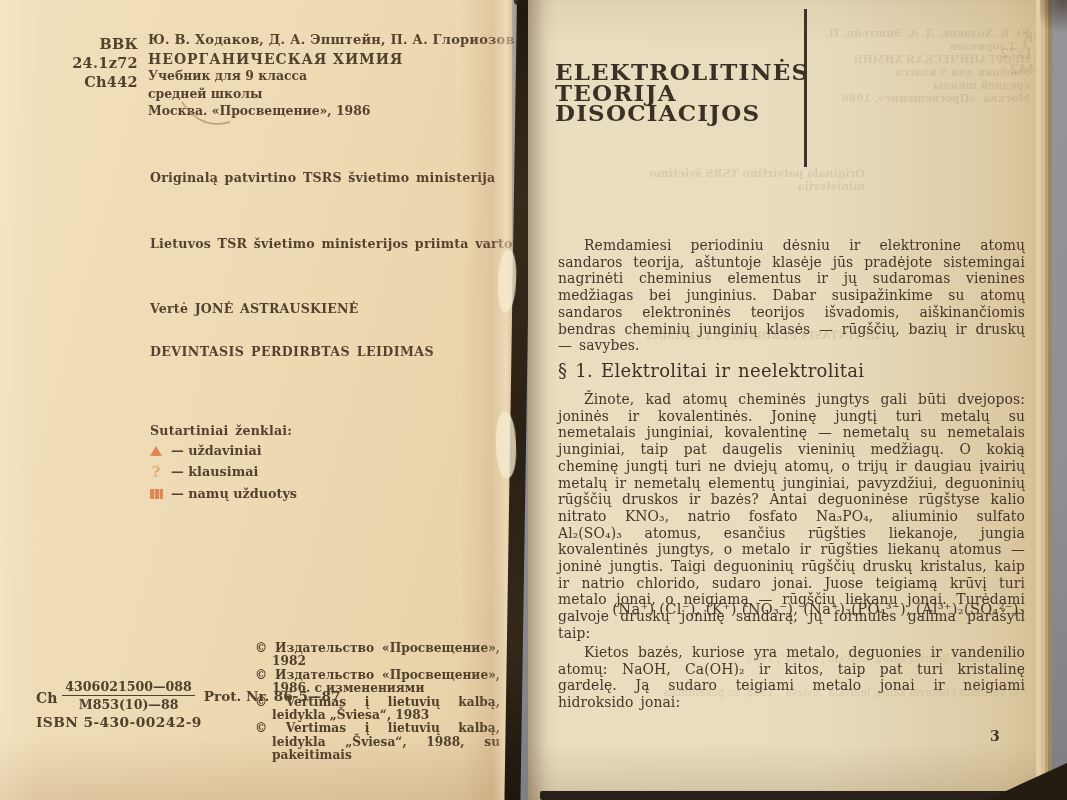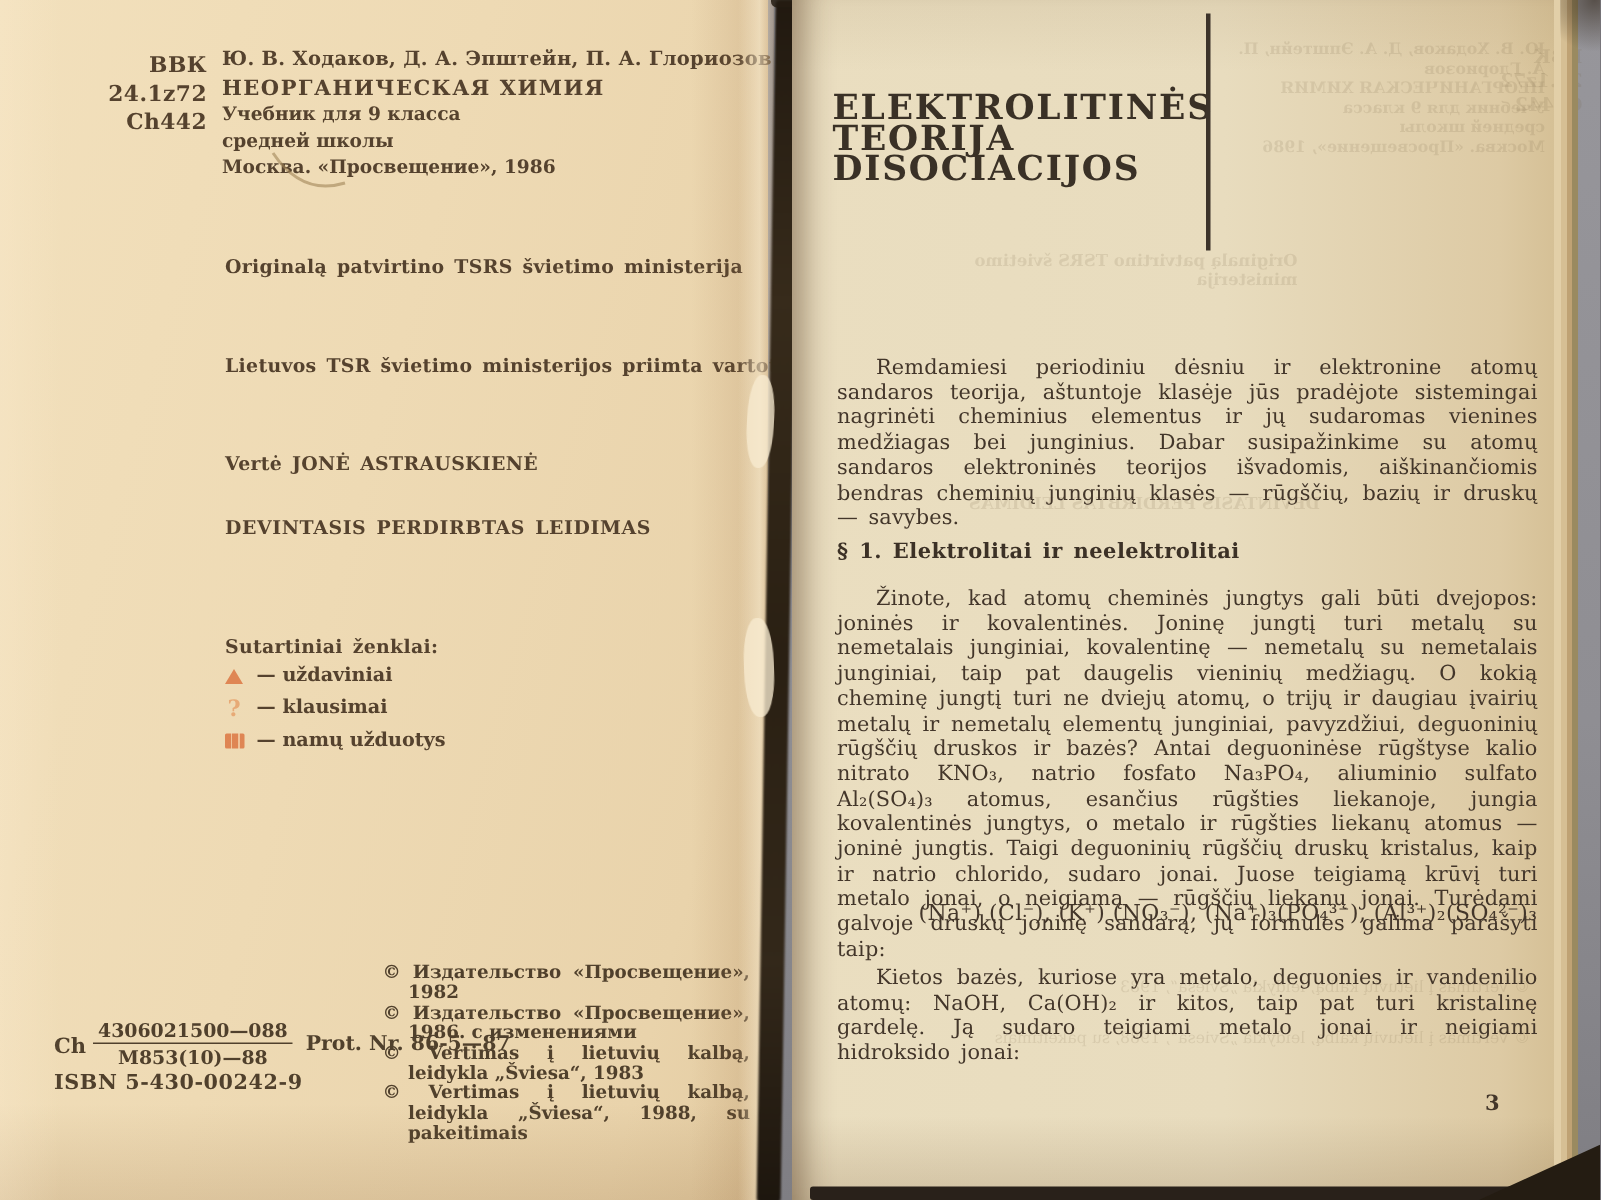--- a/index.html
+++ b/index.html
@@ -64,21 +64,21 @@
   .right-page::before{content:"";position:absolute;inset:0;pointer-events:none;
       background:linear-gradient(to bottom,rgba(120,90,50,.08),transparent 6%,transparent 93%,rgba(110,80,45,.2) 100%);
       box-shadow:inset 26px 0 20px -18px rgba(70,45,20,.45);}
   .chapter-title{position:absolute;left:27px;top:46px;width:238px;text-align:left;
       font-size:23px;font-weight:700;letter-spacing:1.2px;line-height:20.5px;color:#3a3126;margin-top:16px;}
   .title-rule{position:absolute;left:276px;top:9px;width:2.5px;height:158px;background:#3c332a;}
   .body-par{position:absolute;left:30px;width:467px;font-size:13.9px;line-height:16.7px;
       text-align:justify;word-spacing:2.5px;letter-spacing:.1px;color:#43362a;}
   .indent{text-indent:26px;}
   .par-intro{top:237px;} .par-jonines{top:391px;} .par-bases{top:644px;}
-  .section-heading{position:absolute;left:30px;top:360px;font-size:14px;font-weight:700;
+  .section-heading{position:absolute;left:30px;top:360px;font-size:18px;font-weight:400;
       letter-spacing:.3px;word-spacing:2px;color:#3c3126;}
   .formula{position:absolute;left:30px;width:467px;text-align:right;font-size:14.6px;
       letter-spacing:.3px;color:#43362a;}
   .formula-salts{top:600px;} .formula-bases{top:703px;}
   .page-number{position:absolute;left:462px;top:728px;font-size:14px;font-weight:600;color:#43362a;}
   
   .ghost{position:absolute;transform:scaleX(-1);opacity:.13;filter:blur(.5px);
       color:#6d5a3c;pointer-events:none;}
   .g-imprint{left:297px;top:27px;width:205px;font-size:10.5px;line-height:13px;font-weight:700;}
   .g-bbk{left:447px;top:30px;width:80px;font-size:12.5px;font-weight:700;line-height:16px;text-align:left;}

